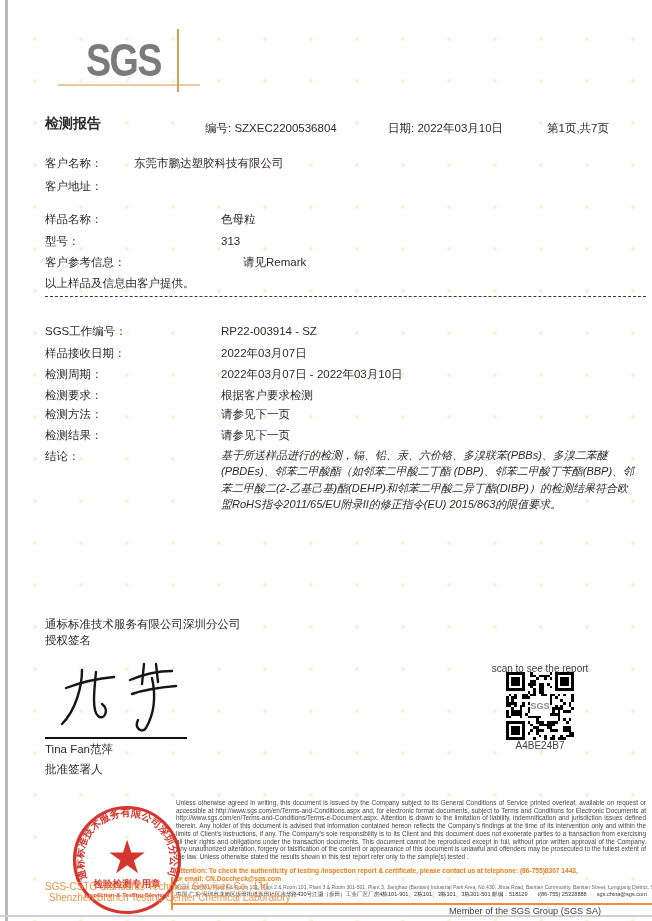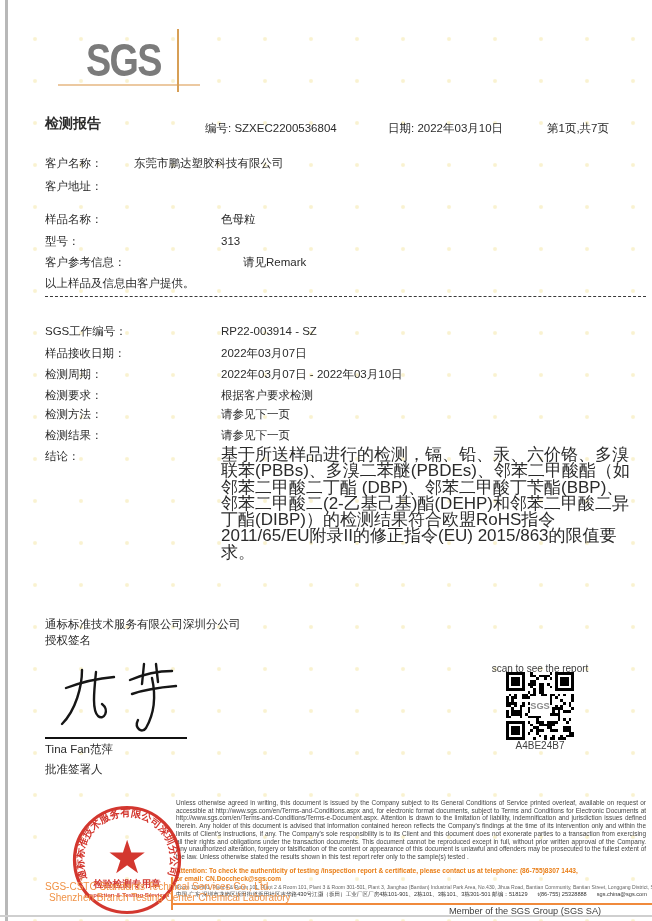--- a/index.html
+++ b/index.html
@@ -7,21 +7,21 @@
         font-family:"Liberation Sans",sans-serif;color:#2b2b2b;}
   .abs{position:absolute;}
   .wm{position:absolute;inset:0;pointer-events:none;
       background-image:radial-gradient(circle,rgba(242,226,150,.45) 1.3px,rgba(242,226,150,0) 2.6px);
       background-size:46px 42px;background-position:12px 18px;}
   .t{font-size:11.5px;line-height:1.25;white-space:nowrap;}
   .logo-txt{font-size:46px;font-weight:bold;letter-spacing:-2px;color:#7b7b7b;
             transform:scaleX(.82);transform-origin:left top;line-height:1;}
   .title{font-size:14px;font-weight:bold;}
   .dashed{border-top:1.4px dashed #3a3a3a;height:0;}
-  .para{font-size:17px;line-height:16.3px;white-space:normal;}
+  .para{font-size:11px;line-height:16.3px;white-space:normal;font-style:italic;}
   .legal{font-size:6.45px;line-height:7.7px;color:#454545;text-align:justify;white-space:normal;}
   .attn{font-size:6.6px;font-weight:bold;color:#e97e17;}
   .addr{font-size:5.1px;color:#666;display:flex;justify-content:space-between;white-space:nowrap;}
   .addr2{font-size:5.6px;color:#333;display:flex;gap:10px;white-space:nowrap;}
   .orangetxt{font-size:10px;color:#f09246;white-space:nowrap;z-index:5;}
   .center{text-align:center;}
   .small{font-size:10px;color:#3f3f3f;}
   .member{font-size:9.2px;color:#3c3c3c;}
 </style>
 </head>

